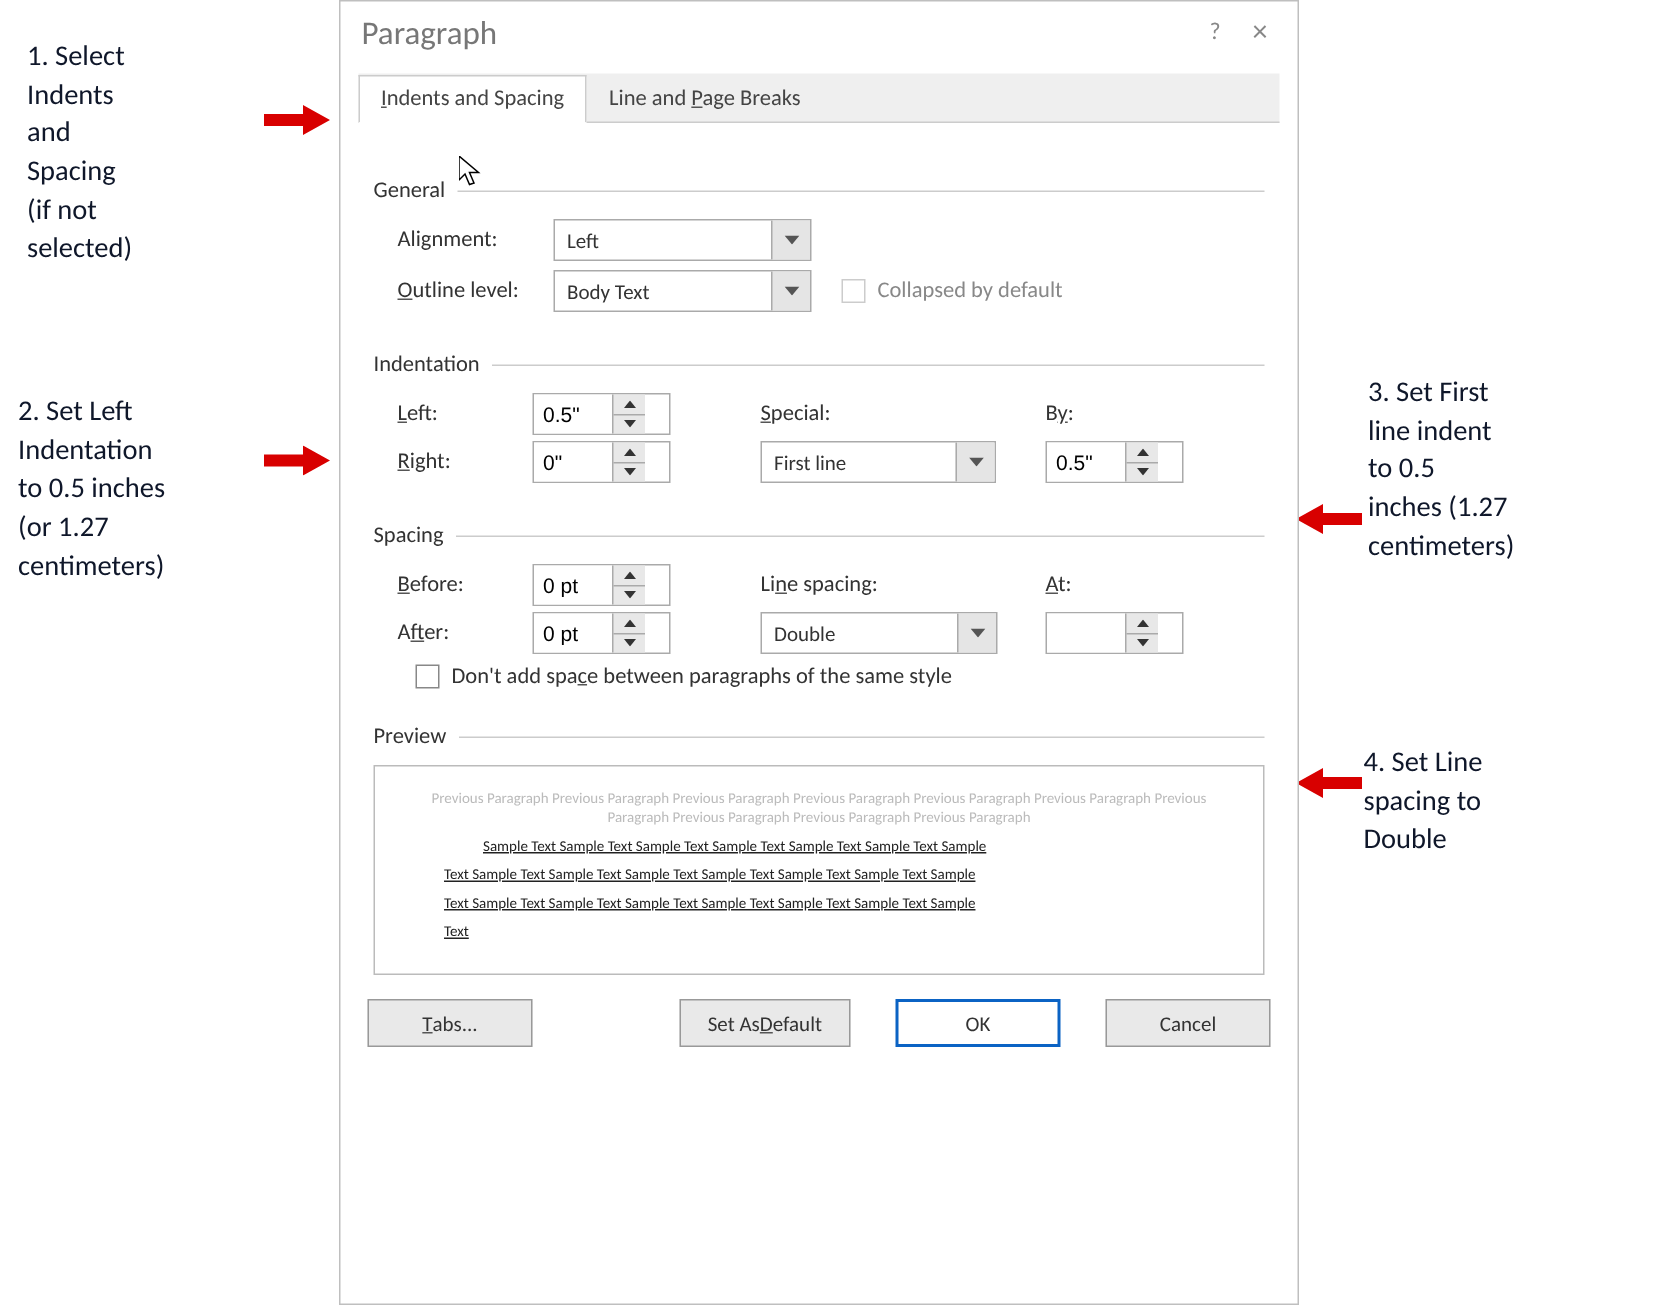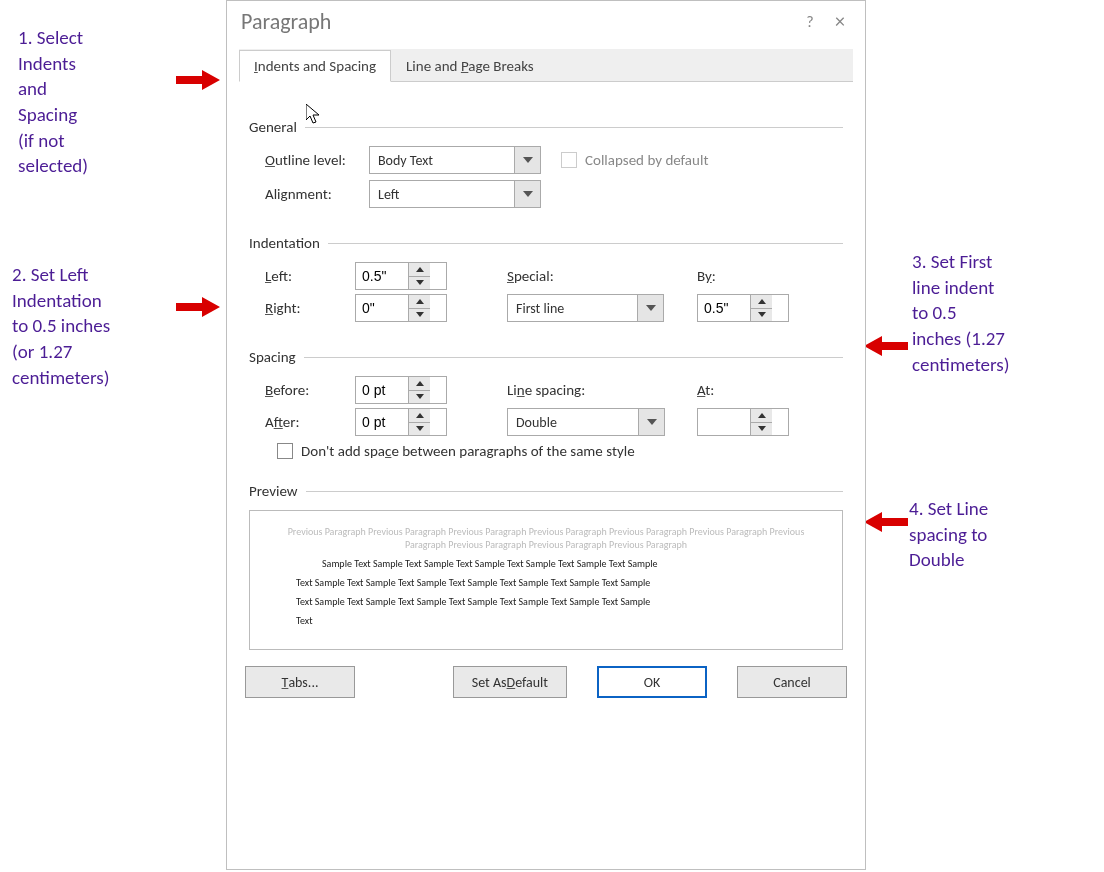--- a/index.html
+++ b/index.html
@@ -10,21 +10,21 @@
     height: 872px;
     background: #fff;
     font-family: "Segoe UI", Calibri, sans-serif;
     font-size: 15px;
     position: relative;
     color: #333;
   }
   .annotation {
     position: absolute;
     font-size: 19px;
-    color: #4c1d95;
+    color: #0f172a;
     line-height: 1.35;
   }
   .arrow-right {
     position: absolute;
     width: 44px;
     height: 20px;
   }
   .arrow-right svg, .arrow-left svg { display:block; }
   .arrow-left {
     position: absolute;
@@ -169,21 +169,21 @@
   .preview-box {
     margin-top:8px;
     border: 1px solid #bbb;
     padding: 14px 18px;
     font-size: 10px;
     color: #999;
     height: 140px;
     overflow:hidden;
   }
   .preview-box .prev { text-align:center; font-size:10px; color:#bbb; margin-bottom:2px;}
-  .preview-box .sample { color:#222; font-size:10px; margin:6px 0; padding-left:28px;}
+  .preview-box .sample { color:#222; font-size:10px; margin:6px 0; padding-left:28px;text-decoration:underline;}
   .button-row {
     display: flex;
     padding: 12px 18px 16px 18px;
     gap: 30px;
     align-items:center;
   }
   .btn {
     height: 32px;
     border: 1px solid #999;
     background: #e9e9e9;
@@ -263,44 +263,44 @@
     </div>
   </div>
 
   <div class="dialog-body">
 
     <div class="section-header">
       <span>General</span>
       <div class="line"></div>
     </div>
     <div class="row">
+      <div class="label">Ali<span class="underline">g</span>nment:</div>
+      <div class="combo" style="width:172px;">
+        <div class="value">Left</div>
+        <div class="dd">
+            <svg viewBox="0 0 10 6">
+              <polygon points="0,0 10,0 5,6" fill="#555"></polygon>
+            </svg>
+          </div>
+      </div>
+    </div>
+    <div class="row">
       <div class="label"><span class="underline">O</span>utline level:</div>
       <div class="combo" style="width:172px;">
         <div class="value">Body Text</div>
         <div class="dd">
             <svg viewBox="0 0 10 6">
               <polygon points="0,0 10,0 5,6" fill="#555"></polygon>
             </svg>
           </div>
       </div>
       <div style="width:20px;"></div>
       <div class="checkbox muted" style="border-color:#ccc;"></div>
       <div class="muted">Collapsed by default</div>
     </div>
-    <div class="row">
-      <div class="label">Ali<span class="underline">g</span>nment:</div>
-      <div class="combo" style="width:172px;">
-        <div class="value">Left</div>
-        <div class="dd">
-            <svg viewBox="0 0 10 6">
-              <polygon points="0,0 10,0 5,6" fill="#555"></polygon>
-            </svg>
-          </div>
-      </div>
-    </div>
 
     <div class="section-header" style="margin-top:26px;">
       <span>Indentation</span>
       <div class="line"></div>
     </div>
     <div class="indent-row">
       <div><span class="underline">L</span>eft:</div>
       <div class="spinner">
         <input value="0.5&quot;" style="">
         <div class="spin">

